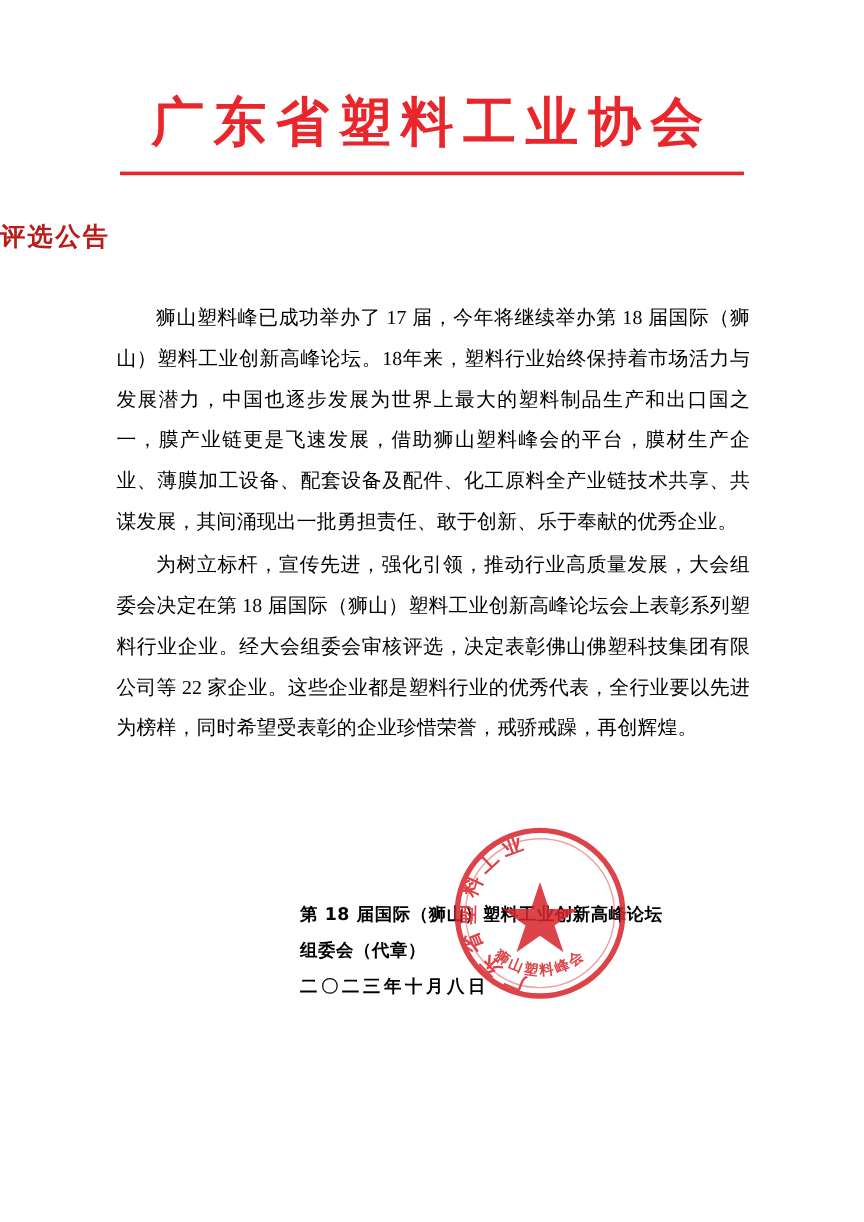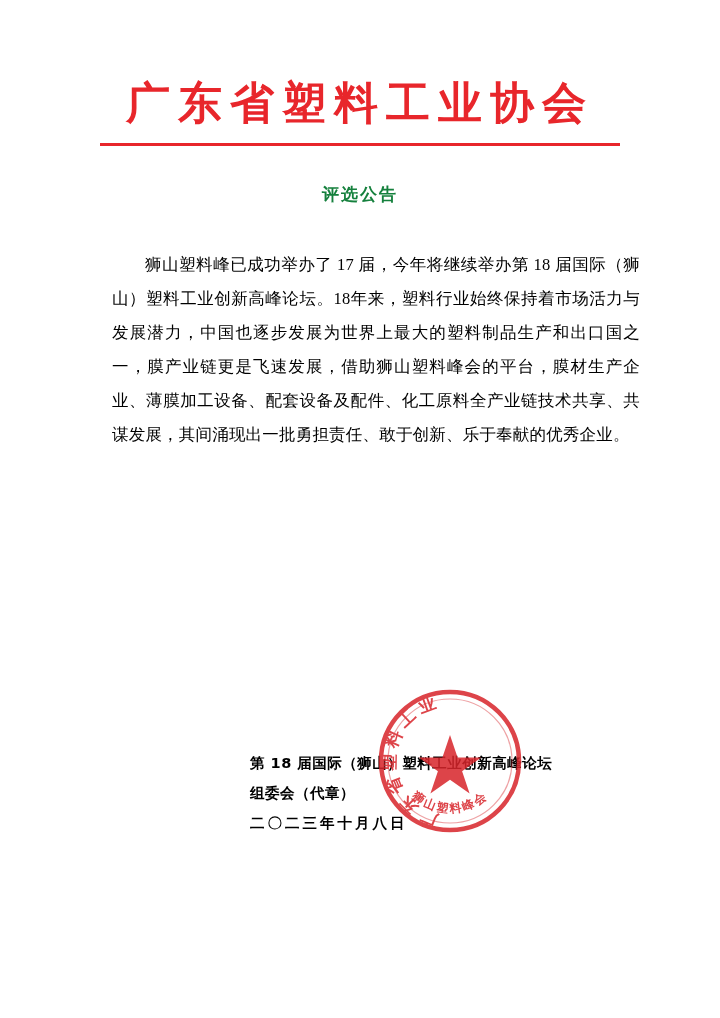--- a/index.html
+++ b/index.html
@@ -46,32 +46,32 @@
     background: #e8262b;
     margin: 14px auto 0 auto;
   }
 
   
   .doc-title {
     position: absolute;
     left: 0;
     top: 183px;
     width: 720px;
-    text-align: center;
+    text-align: left;
     font-family: "DejaVu Sans", "Liberation Sans", sans-serif;
     font-weight: bold;
-    font-size: 17px;
+    font-size: 21px;
     letter-spacing: 2px;
-    color: #15803d;
+    color: #b91c1c;
   }
 
   
   .body-wrap {
     position: absolute;
-    left: 112px;
+    left: 97px;
     top: 248px;
     width: 528px;
   }
   .para {
     font-size: 16.5px;
     line-height: 34px;
     text-align: justify;
     text-justify: inter-ideograph;
     text-indent: 2em;
     margin: 0 0 2px 0;
@@ -124,20 +124,21 @@
 
   <div class="letterhead">
     <div class="letterhead-title">广东省塑料工业协会</div>
     <div class="letterhead-rule"></div>
   </div>
 
   <div class="doc-title">评选公告</div>
 
   <div class="body-wrap">
     <p class="para">狮山塑料峰已成功举办了 17 届，今年将继续举办第 18 届国际（狮山）塑料工业创新高峰论坛。18年来，塑料行业始终保持着市场活力与发展潜力，中国也逐步发展为世界上最大的塑料制品生产和出口国之一，膜产业链更是飞速发展，借助狮山塑料峰会的平台，膜材生产企业、薄膜加工设备、配套设备及配件、化工原料全产业链技术共享、共谋发展，其间涌现出一批勇担责任、敢于创新、乐于奉献的优秀企业。</p>
+    <p class="para">为树立标杆，宣传先进，强化引领，推动行业高质量发展，大会组委会决定在第 18 届国际（狮山）塑料工业创新高峰论坛会上表彰系列塑料行业企业。经大会组委会审核评选，决定表彰佛山佛塑科技集团有限公司等 22 家企业。这些企业都是塑料行业的优秀代表，全行业要以先进为榜样，同时希望受表彰的企业珍惜荣誉，戒骄戒躁，再创辉煌。</p>
   </div>
 
   <div class="sign-block">
     <div class="sign-line">第 18 届国际（狮山）塑料工业创新高峰论坛</div>
     <div class="sign-line">组委会（代章）</div>
     <div class="sign-line date">二〇二三年十月八日</div>
   </div>
 
   <div class="seal">
     <svg width="146" height="146" viewBox="0 0 146 146" xmlns="http://www.w3.org/2000/svg">

